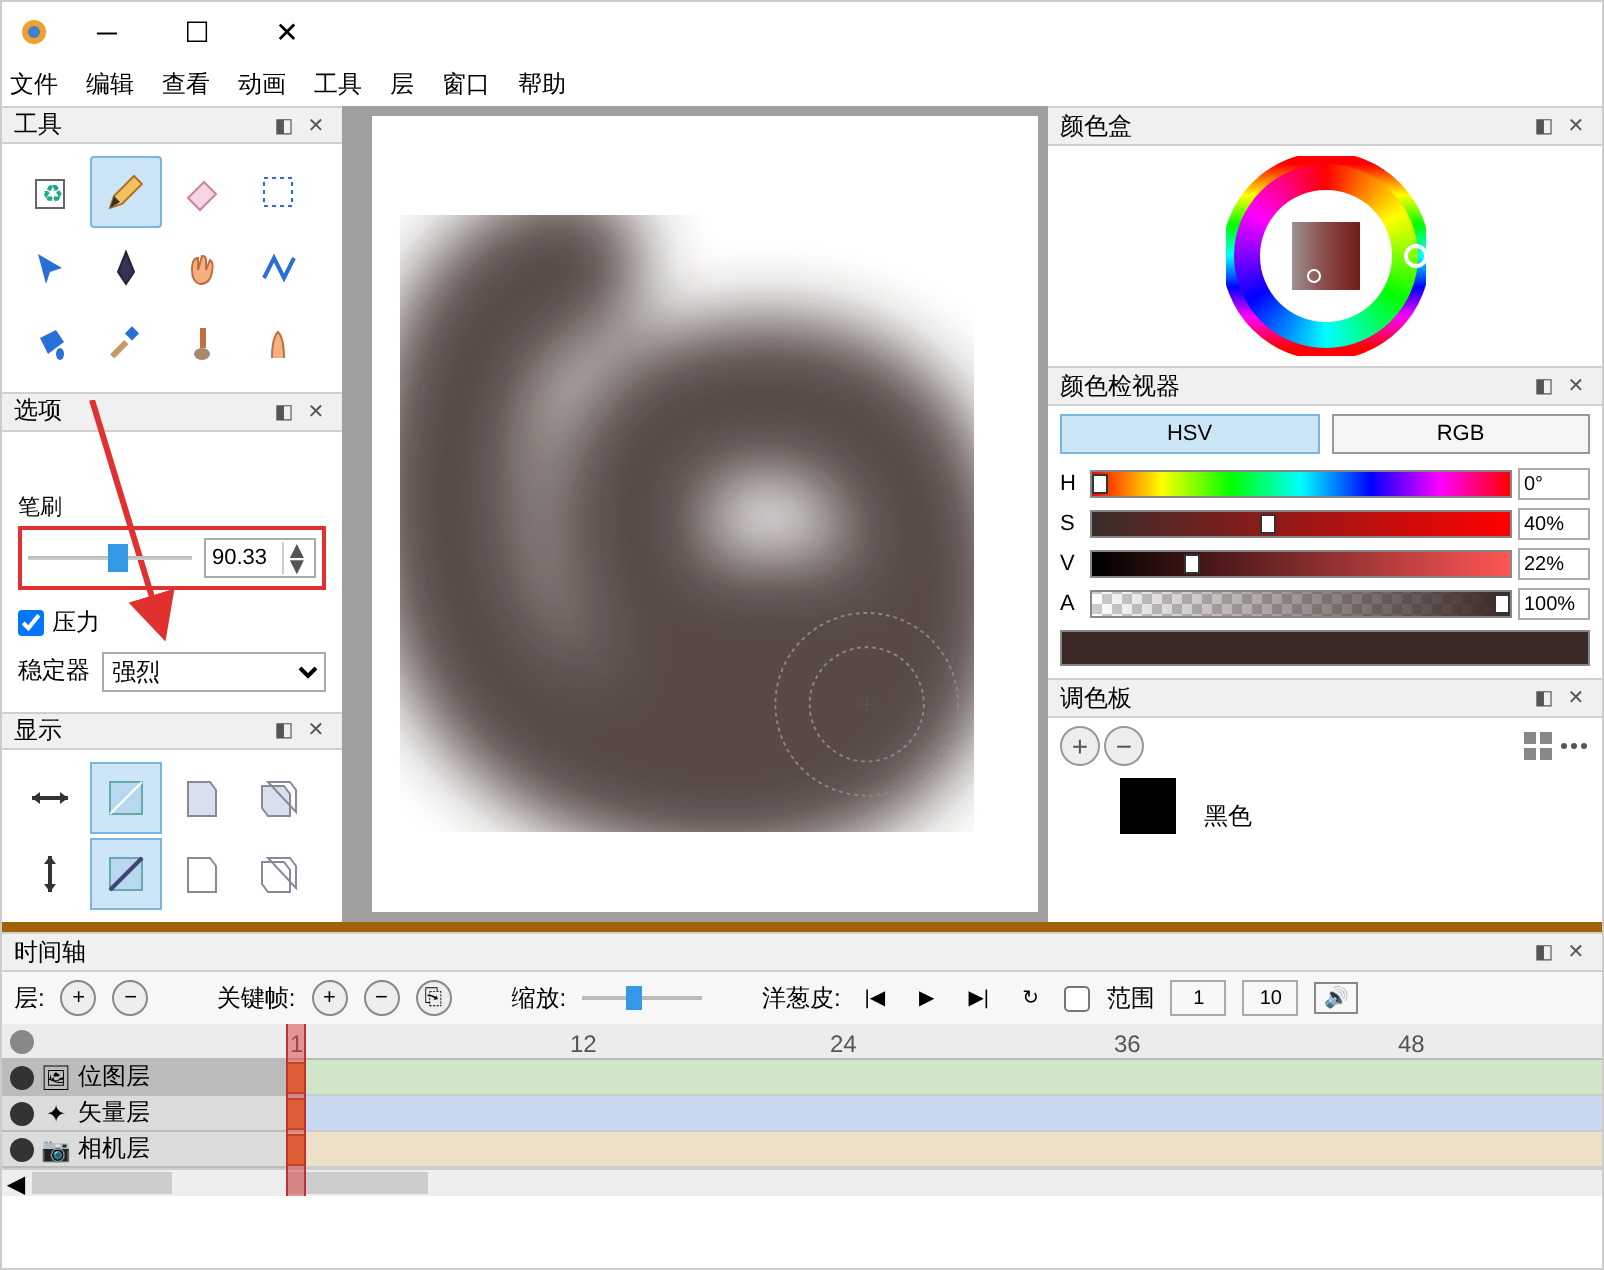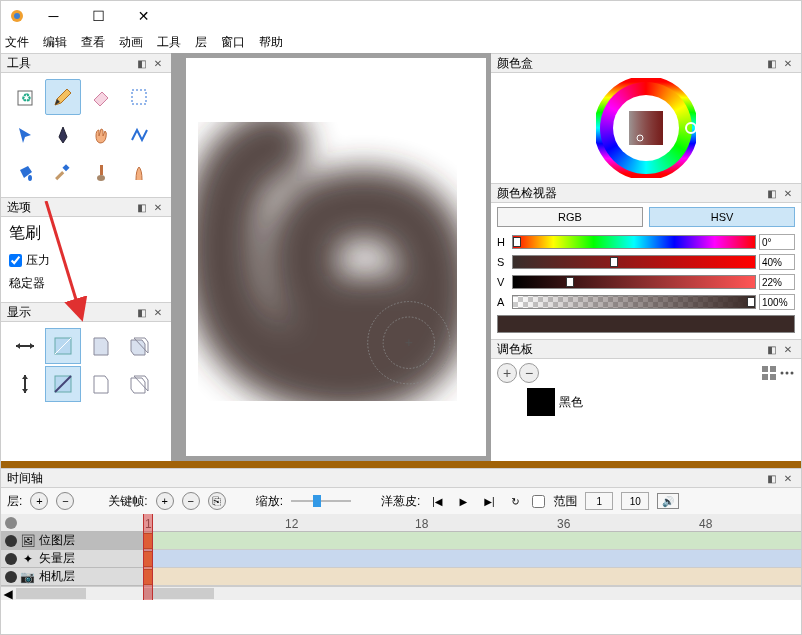--- a/index.html
+++ b/index.html
@@ -14,21 +14,21 @@
 .menubar span { font-size: 12px; }
 
 .dock-title { background: #f0f0f0; border-top: 1px solid #d0d0d0; border-bottom: 1px solid #d0d0d0; height: 20px; display: flex; align-items: center; padding: 0 6px; font-size: 12px; }
 .dock-title .sp { flex: 1; }
 .dock-title .ic { width: 14px; height: 14px; display: inline-flex; align-items: center; justify-content: center; margin-left: 2px; font-size: 10px; color: #555; }
 
 .main { display: flex; height: 408px; }
 .left { width: 170px; display: flex; flex-direction: column; }
 .canvas { flex: 1; background: #9f9f9f; position: relative; }
 .canvas-inner { position: absolute; left: 15px; top: 5px; right: 5px; bottom: 5px; background: #fff; }
-.right { width: 310px; display: flex; flex-direction: column; }
+.right { width: 277px; display: flex; flex-direction: column; }
 
 .toolgrid { display: grid; grid-template-columns: repeat(4, 36px); gap: 2px; padding: 6px; }
 .toolbtn { width: 36px; height: 36px; display: flex; align-items: center; justify-content: center; border-radius: 2px; }
 .toolbtn.sel { background: #cde6f7; border: 1px solid #7ab5e0; }
 
 .opt-body { padding: 6px 8px; }
 .slider-row { display: flex; align-items: center; gap: 6px; border: 2px solid #e03030; padding: 4px 3px; }
 .slider { flex: 1; height: 18px; position: relative; }
 .slider .track { position: absolute; left: 0; right: 0; top: 8px; height: 2px; background: #bbb; }
 .slider .thumb { position: absolute; top: 2px; width: 10px; height: 14px; background: #3399e6; }
@@ -54,24 +54,24 @@
 .irow .lab { width: 12px; font-size: 11px; }
 .irow .grad { flex: 1; height: 14px; border: 1px solid #888; position:relative;}
 .irow .grad .marker{position:absolute;top:1px;bottom:1px;width:8px;border:1px solid #333;background:#fff;}
 .irow .val { width: 36px; height: 16px; border: 1px solid #aaa; font-size: 10px; display:flex;align-items:center;padding-left:2px;}
 .preview-bar { height: 18px; border:1px solid #888; background:#3a2926; margin-top:4px;}
 
 .palette-body { padding: 4px 6px; }
 .pal-tools { display: flex; gap: 2px; margin-bottom: 4px; align-items:center;}
 .pal-tools .rb { width: 20px; height: 20px; border: 1px solid #999; border-radius: 10px; display:flex;align-items:center;justify-content:center;font-size:14px;line-height:1;color:#555;background:#eee;}
 .pal-tools .sp{flex:1;}
-.swatch-row { display: flex; align-items: center; height: 30px; gap: 4px; padding-left: 30px; }
+.swatch-row { display: flex; align-items: flex-end; height: 30px; gap: 14px; padding-left: 30px; }
 .swatch { width: 28px; height: 28px; }
 
-.timeline { border-top: 7px solid #a16207; }
+.timeline { border-top: 5px solid #a16207; }
 .tl-toolbar { height: 26px; display: flex; align-items: center; padding: 0 6px; gap: 8px; background:#f7f7f7;}
 .tl-toolbar .lab{font-size:12px;}
 .tl-toolbar .cbtn{width:18px;height:18px;border:1px solid #888;border-radius:9px;display:flex;align-items:center;justify-content:center;font-size:11px;background:#eee;}
 .tl-toolbar .zslider{width:60px;height:14px;position:relative;}
 .tl-toolbar .zslider .tr{position:absolute;left:0;right:0;top:6px;height:2px;background:#bbb;}
 .tl-toolbar .zslider .th{position:absolute;top:1px;left:22px;width:8px;height:12px;background:#3399e6;}
 .tl-toolbar .pb{width:18px;height:16px;display:flex;align-items:center;justify-content:center;font-size:10px;}
 .tl-toolbar .numbox{width:28px;height:18px;border:1px solid #aaa;font-size:10px;display:flex;align-items:center;justify-content:center;}
 .layers-area{display:flex;}
 .layer-list{width:142px;}
@@ -207,27 +207,41 @@
         </svg>
     </div>
 
     <div class="dock-title">
       <span>选项</span>
         <span class="sp"></span>
       <span class="ic">◧</span>
       <span class="ic">✕</span>
     </div>
     <div class="opt-body">
-      <div style="font-size:16px;margin-bottom:2px;">笔刷</div>
+      <div style="font-size:11px;margin-bottom:2px;margin-top:24px;">笔刷</div>
+      <div class="slider-row">
+        <div class="slider">
+          <div class="track"></div>
+            <div class="thumb" style="left:40px;"></div>
+        </div>
+        <div class="spin">
+          <input value="90.33" style="">
+          <div class="arrows">
+              <div>▲</div>
+              <div>▼</div>
+            </div>
+        </div>
+      </div>
       <div class="chk-row">
         <input type="checkbox" checked="" style="">
         <span>压力</span>
       </div>
       <div class="sel-row">
         <span>稳定器</span>
+        <select><option>强烈</option></select>
       </div>
     </div>
 
     <div class="dock-title">
       <span>显示</span>
         <span class="sp"></span>
       <span class="ic">◧</span>
       <span class="ic">✕</span>
     </div>
     <div class="disp-grid">
@@ -353,22 +367,22 @@
       </svg>
     </div>
 
     <div class="dock-title">
       <span>颜色检视器</span>
         <span class="sp"></span>
       <span class="ic">◧</span>
       <span class="ic">✕</span>
     </div>
     <div class="tabs">
+      <div class="tab sel">HSV</div>
       <div class="tab">RGB</div>
-      <div class="tab sel">HSV</div>
     </div>
     <div class="inspector">
       <div class="irow">
         <span class="lab">H</span>
         <div class="grad" style="background:linear-gradient(90deg,red,yellow,lime,cyan,blue,magenta,red);">
             <div class="marker" style="left:0;"></div>
           </div>
         <div class="val">0°</div>
       </div>
       <div class="irow">
@@ -483,21 +497,21 @@
         </div>
       <div class="hscroll">
           <div style="width:14px;text-align:center;">◀</div>
           <div class="thumb"></div>
         </div>
     </div>
     <div class="tracks">
       <div class="ruler">
         <span style="left:2px">1</span>
         <span style="left:142px">12</span>
-        <span style="left:272px">18</span>
+        <span style="left:272px">24</span>
         <span style="left:414px">36</span>
         <span style="left:556px">48</span>
       </div>
       <div class="track t1">
           <div class="key"></div>
         </div>
       <div class="track t2">
           <div class="key"></div>
         </div>
       <div class="track t3">

